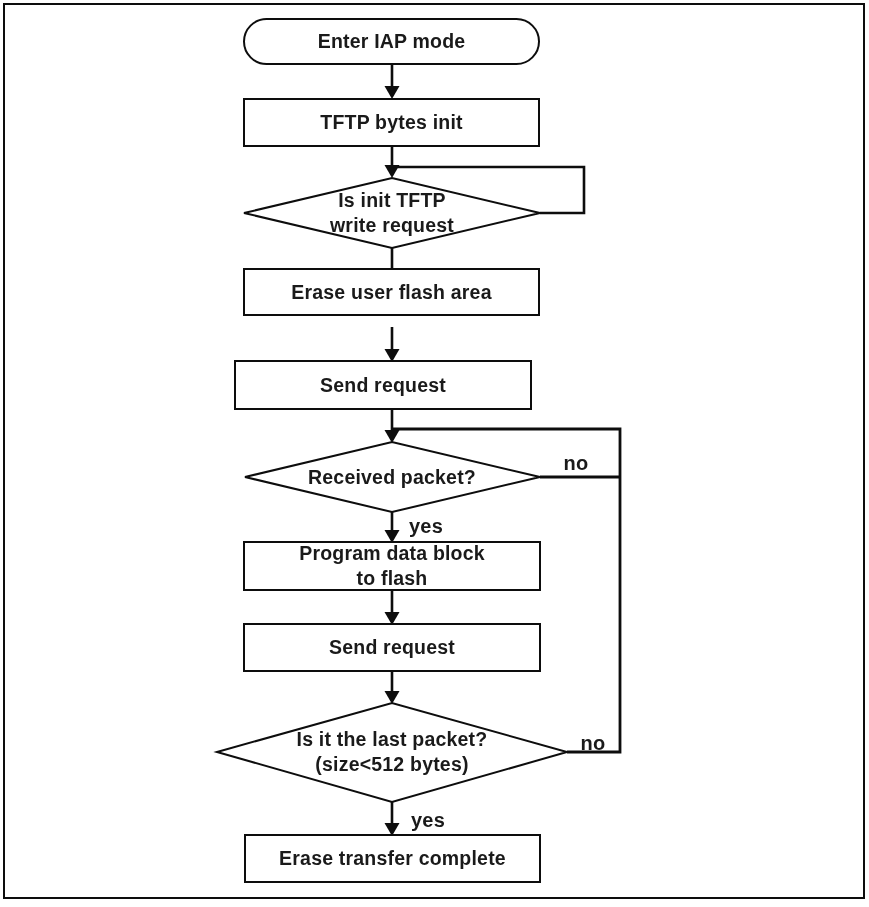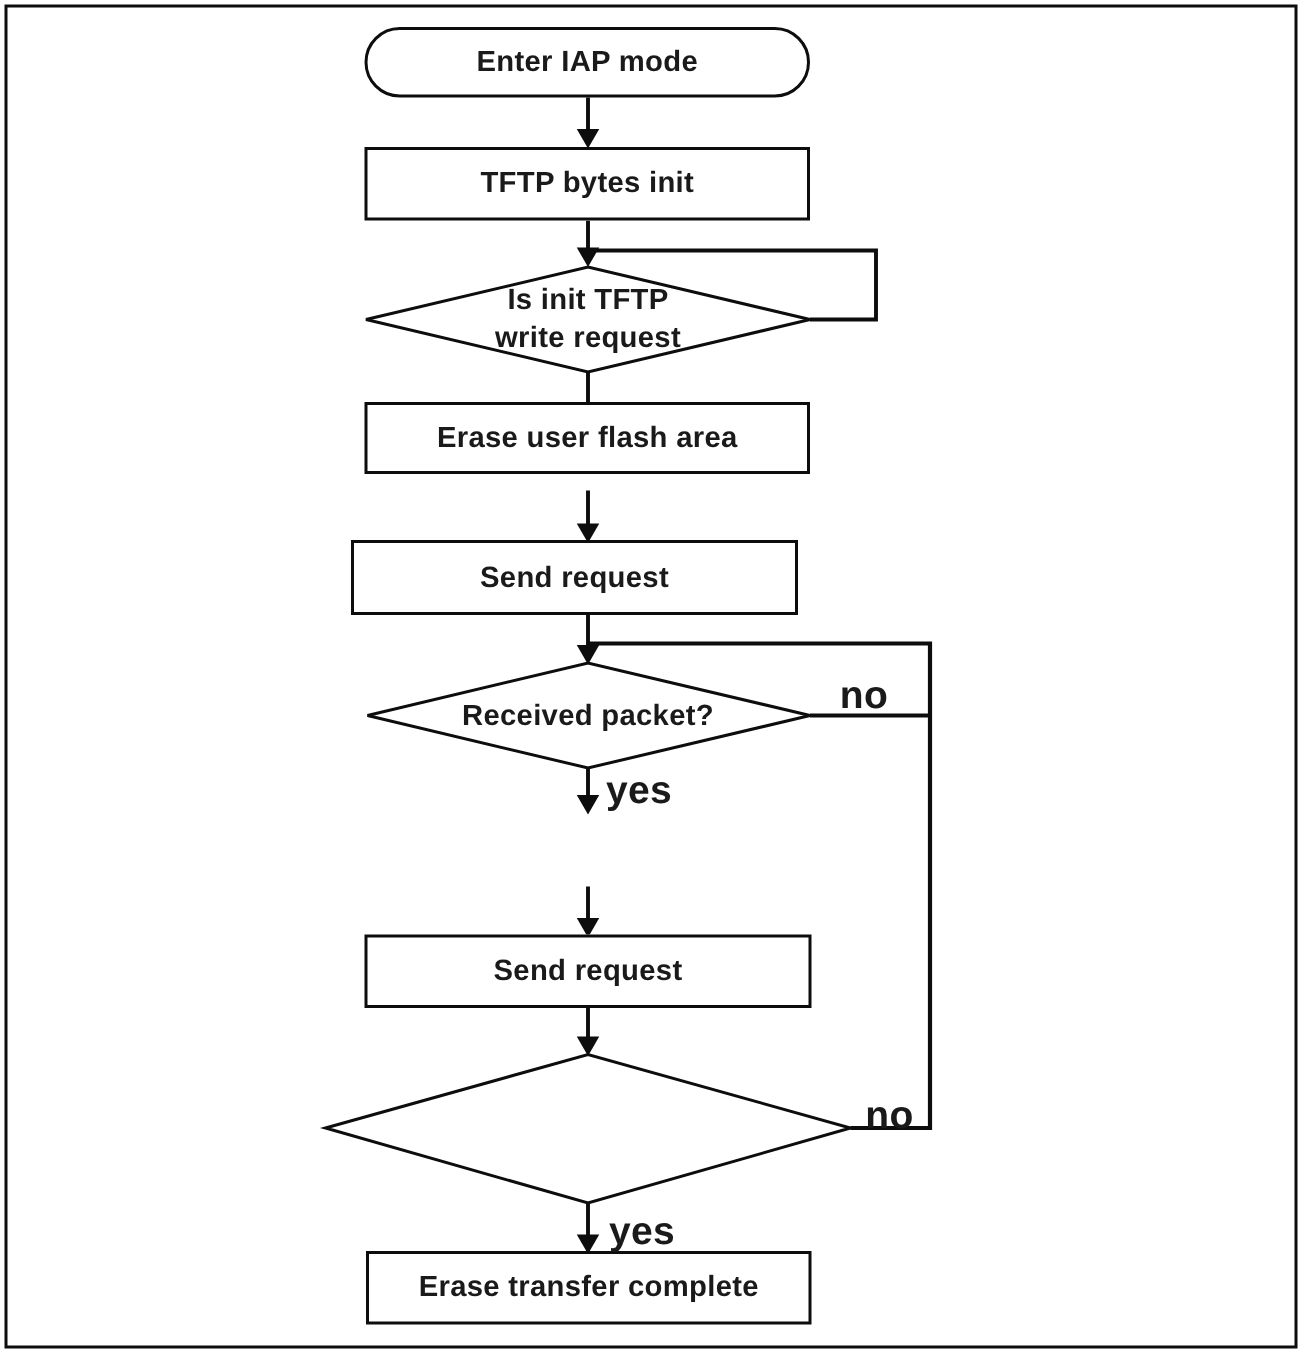--- a/index.html
+++ b/index.html
@@ -51,21 +51,21 @@
   }
   .terminator {
     border-radius: 25px;
   }
   .edge-label {
     position: absolute;
     display: flex;
     align-items: center;
     justify-content: center;
     color: #1a1a1a;
-    font-size: 26px;
+    font-size: 20px;
     font-weight: 600;
     line-height: 24px;
     letter-spacing: 0.2px;
   }
 </style>
 </head>
 <body>
 
 <div class="canvas">
 
@@ -99,30 +99,34 @@
   </svg>
 
   <div class="node shape terminator" style="left:243px; top:18px; width:297px; height:47px;">Enter IAP mode</div>
 
   <div class="node shape" style="left:243px; top:98px; width:297px; height:49px;">TFTP bytes init</div>
 
   <div class="node shape" style="left:243px; top:268px; width:297px; height:48px;">Erase user flash area</div>
 
   <div class="node shape" style="left:234px; top:360px; width:298px; height:50px;">Send request</div>
 
+  <div class="node shape" style="left:243px; top:541px; width:298px; height:50px;">Program data block
+to flash</div>
 
   <div class="node shape" style="left:243px; top:623px; width:298px; height:49px;">Send request</div>
 
   <div class="node shape" style="left:244px; top:834px; width:297px; height:49px;">Erase transfer complete</div>
 
   <div class="node" style="left:242px; top:188px; width:300px; height:50px;">Is init TFTP
 write request</div>
 
   <div class="node" style="left:242px; top:465px; width:300px; height:24px;">Received packet?</div>
 
+  <div class="node" style="left:242px; top:727px; width:300px; height:50px;">Is it the last packet?
+(size&lt;512 bytes)</div>
 
   <div class="edge-label" style="left:556px; top:451px; width:40px; height:24px;">no</div>
 
   <div class="edge-label" style="left:404px; top:514px; width:44px; height:24px;">yes</div>
 
   <div class="edge-label" style="left:573px; top:731px; width:40px; height:24px;">no</div>
 
   <div class="edge-label" style="left:406px; top:808px; width:44px; height:24px;">yes</div>
 
 </div>

